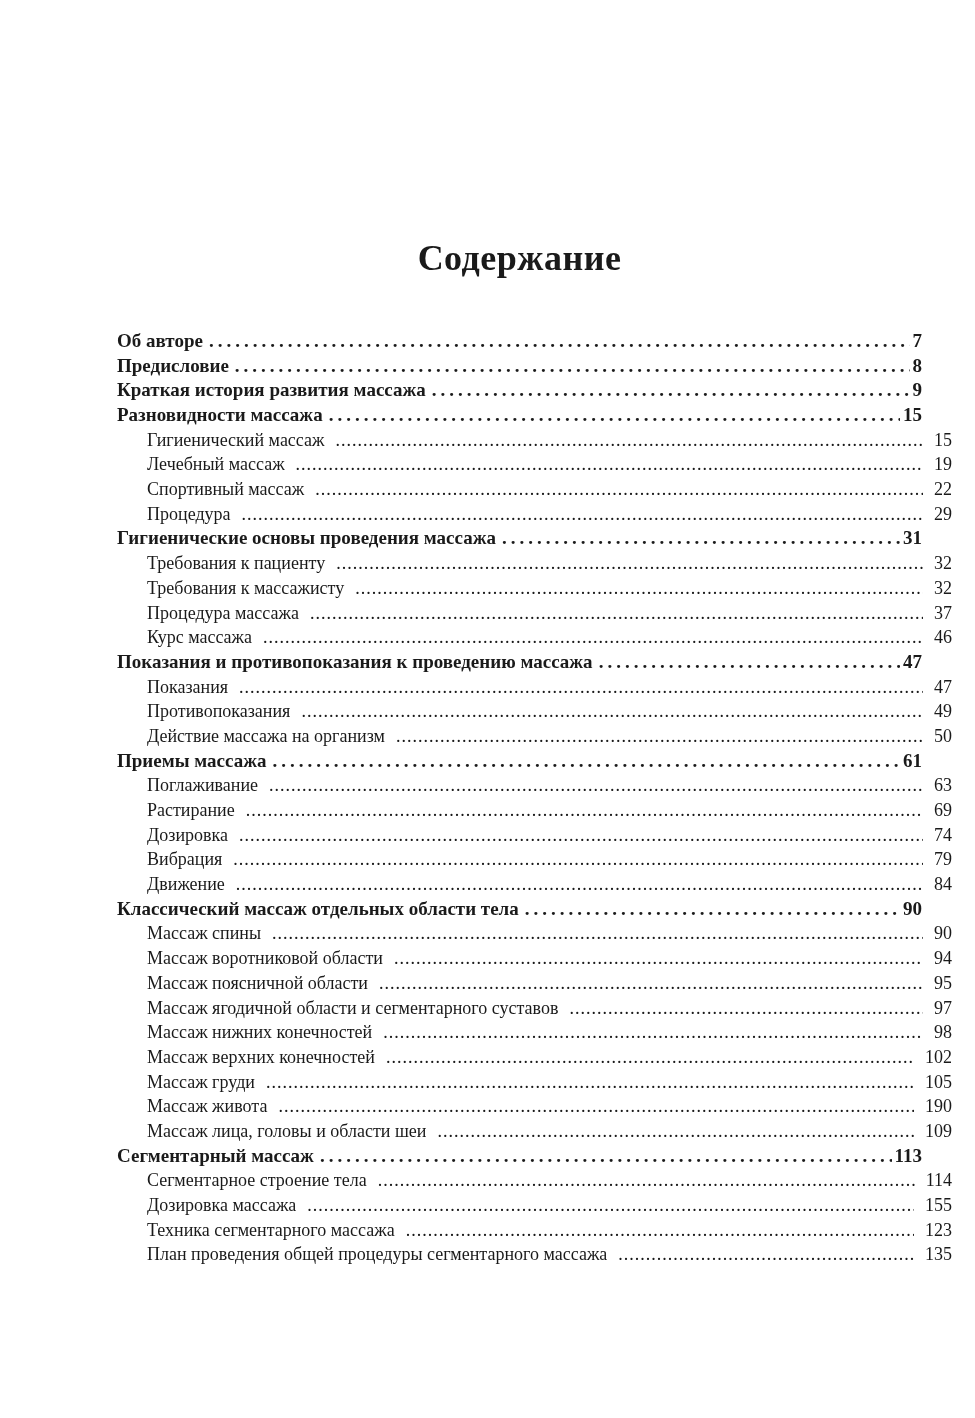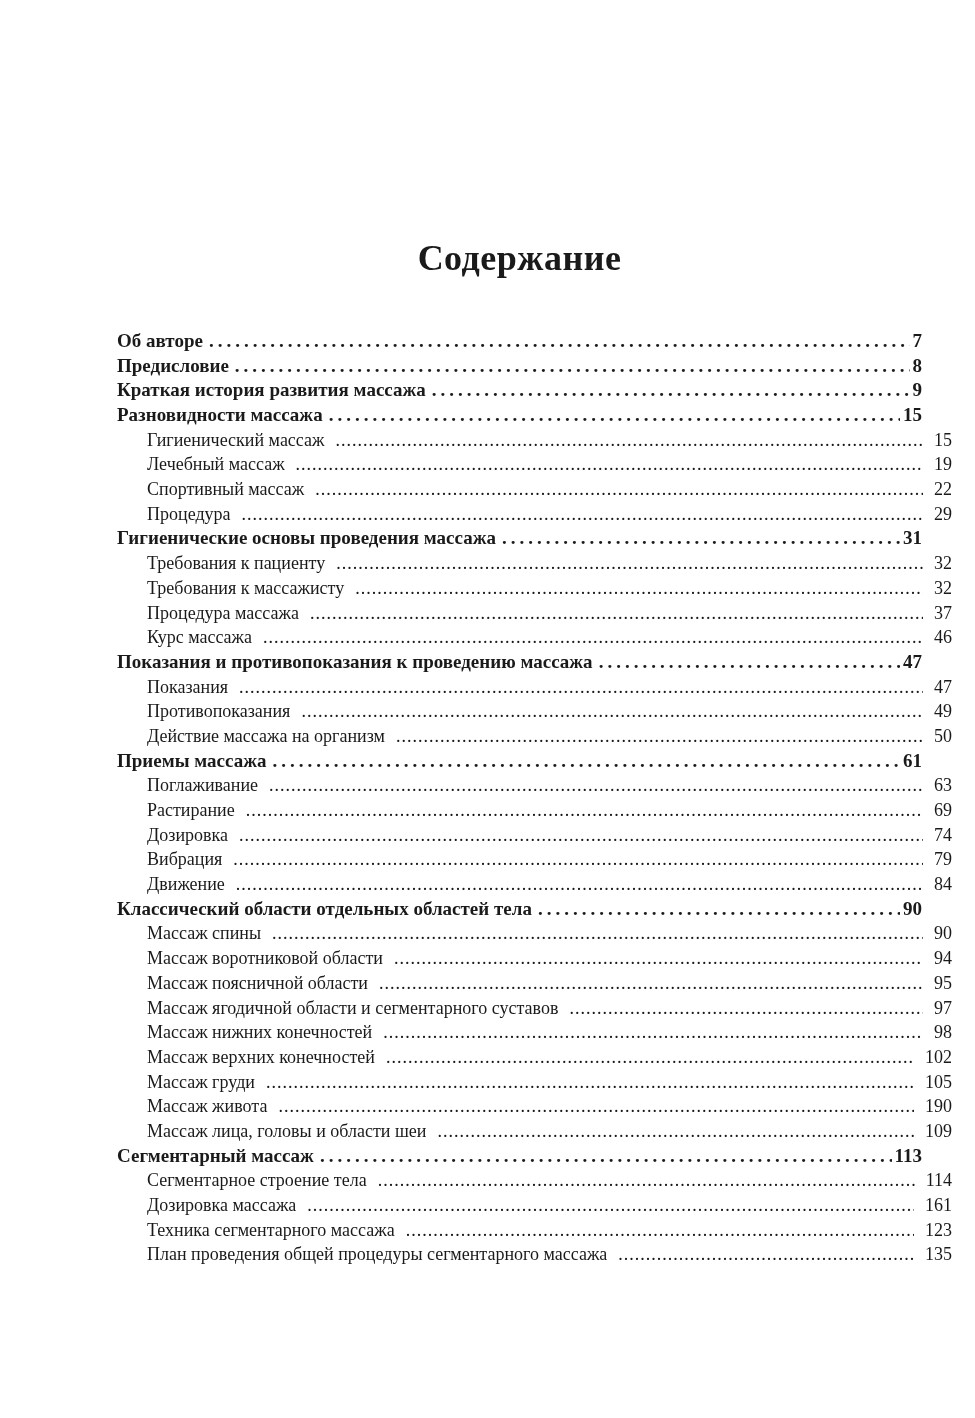--- a/index.html
+++ b/index.html
@@ -217,21 +217,21 @@
     <span class="page-num">79</span>
   </div>
 
   <div class="toc-row level-1">
     <span class="toc-label">Движение</span>
     <span class="dots"></span>
     <span class="page-num">84</span>
   </div>
 
   <div class="toc-row level-0">
-    <span class="toc-label">Классический области отдельных областей тела</span>
+    <span class="toc-label">Классический массаж отдельных области тела</span>
     <span class="dots"></span>
     <span class="page-num">90</span>
   </div>
 
   <div class="toc-row level-1">
     <span class="toc-label">Массаж спины</span>
     <span class="dots"></span>
     <span class="page-num">90</span>
   </div>
 
@@ -291,21 +291,21 @@
 
   <div class="toc-row level-1">
     <span class="toc-label">Сегментарное строение тела</span>
     <span class="dots"></span>
     <span class="page-num">114</span>
   </div>
 
   <div class="toc-row level-1">
     <span class="toc-label">Дозировка массажа</span>
     <span class="dots"></span>
-    <span class="page-num">161</span>
+    <span class="page-num">155</span>
   </div>
 
   <div class="toc-row level-1">
     <span class="toc-label">Техника сегментарного массажа</span>
     <span class="dots"></span>
     <span class="page-num">123</span>
   </div>
 
   <div class="toc-row level-1">
     <span class="toc-label">План проведения общей процедуры сегментарного массажа</span>

